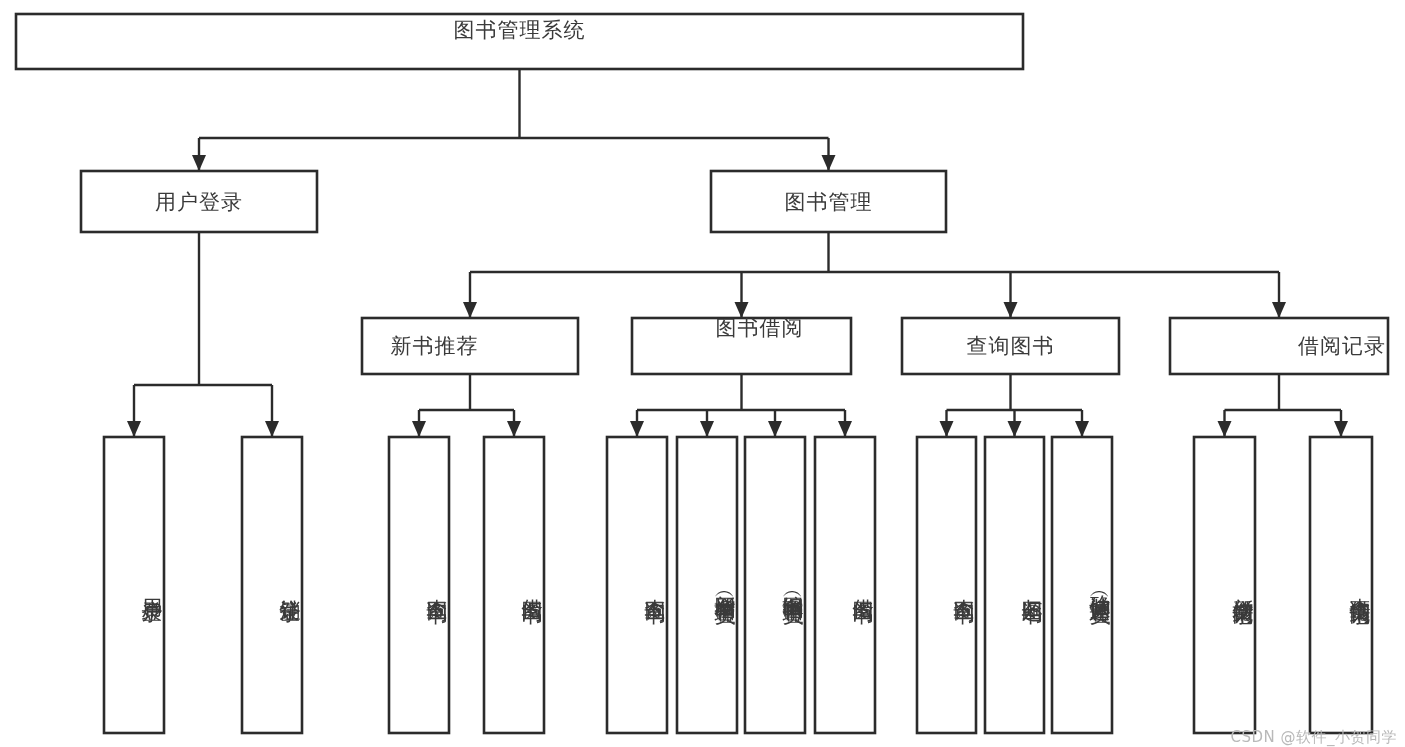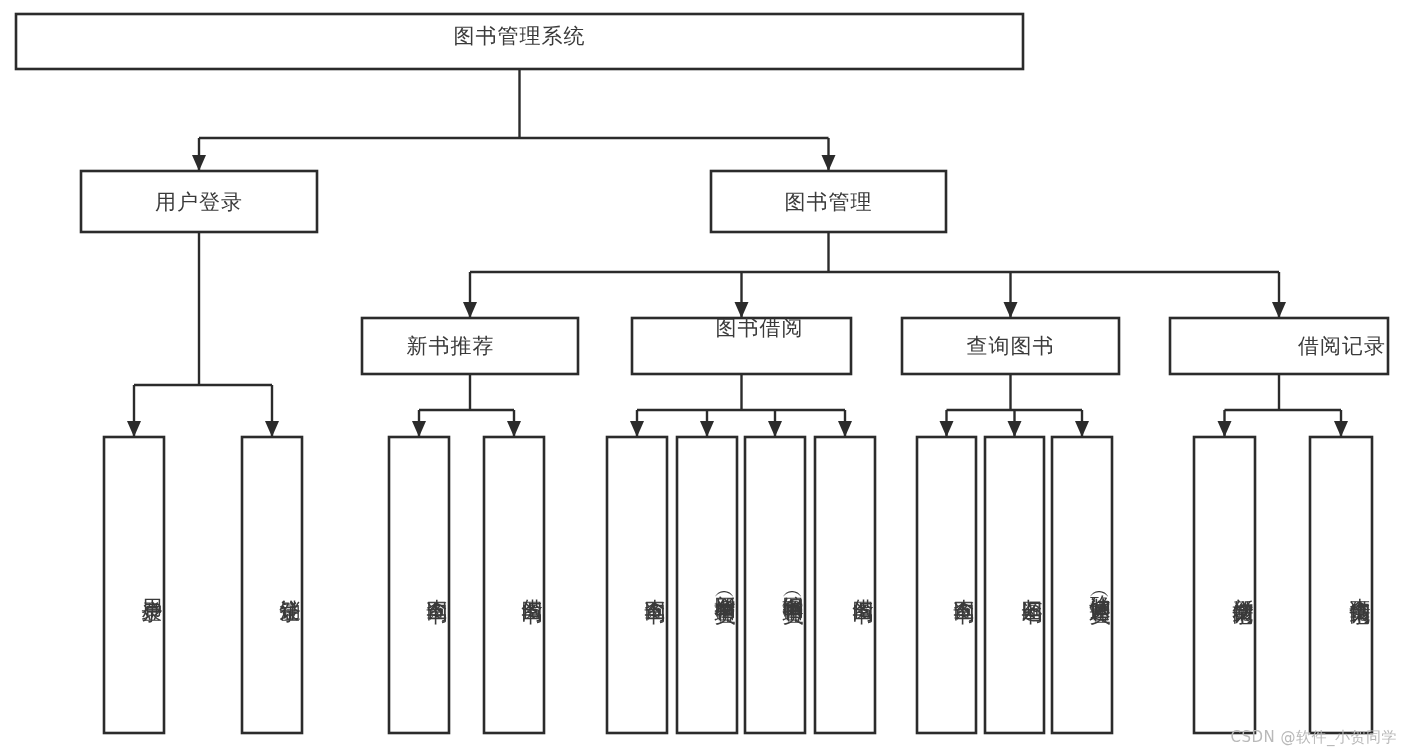--- a/index.html
+++ b/index.html
@@ -157,24 +157,24 @@
         <rect x="815" y="437" width="60" height="296" class="node-box"></rect>
         <rect x="917" y="437" width="59" height="296" class="node-box"></rect>
         <rect x="985" y="437" width="59" height="296" class="node-box"></rect>
         <rect x="1052" y="437" width="60" height="296" class="node-box"></rect>
         <rect x="1194" y="437" width="61" height="296" class="node-box"></rect>
         <rect x="1310" y="437" width="62" height="296" class="node-box"></rect>
       </g>
   </svg>
 
   <div id="labels-layer">
-      <div class="hlabel-wrap" style="left: 16px; top: 14px; width: 1007px; height: 44px;">图书管理系统</div>
+      <div class="hlabel-wrap" style="left: 16px; top: 8px; width: 1007px; height: 44px;">图书管理系统</div>
       <div class="hlabel-wrap" style="left: 81px; top: 171px; width: 236px; height: 61px;">用户登录</div>
       <div class="hlabel-wrap" style="left: 711px; top: 171px; width: 235px; height: 61px;">图书管理</div>
-      <div class="hlabel-wrap" style="left: 362px; top: 318px; width: 177px; height: 56px;">新书推荐</div>
+      <div class="hlabel-wrap" style="left: 346px; top: 318px; width: 177px; height: 56px;">新书推荐</div>
       <div class="hlabel-wrap" style="left: 632px; top: 300px; width: 255px; height: 56px; border-radius: 18px;">图书借阅</div>
       <div class="hlabel-wrap" style="left: 902px; top: 318px; width: 217px; height: 56px;">查询图书</div>
       <div class="hlabel-wrap" style="left: 1170px; top: 318px; width: 264px; height: 56px; margin-left: 40px;">借阅记录</div>
       <div class="vlabel-wrap" style="left: 104px; top: 445px; width: 60px; height: 280px; justify-content: center;">用户登录</div>
       <div class="vlabel-wrap" style="left: 242px; top: 445px; width: 60px; height: 280px; justify-content: center;">注销登录</div>
       <div class="vlabel-wrap" style="left: 389px; top: 445px; width: 60px; height: 280px; justify-content: center;">查询图书</div>
       <div class="vlabel-wrap" style="left: 484px; top: 445px; width: 60px; height: 280px; justify-content: center;">借阅图书</div>
       <div class="vlabel-wrap" style="left: 607px; top: 445px; width: 60px; height: 280px; justify-content: center;">查询图书</div>
       <div class="vlabel-wrap" style="left: 677px; top: 445px; width: 60px; height: 280px;">新增图书（管理员）</div>
       <div class="vlabel-wrap" style="left: 745px; top: 445px; width: 60px; height: 280px;">编辑图书（管理员）</div>

